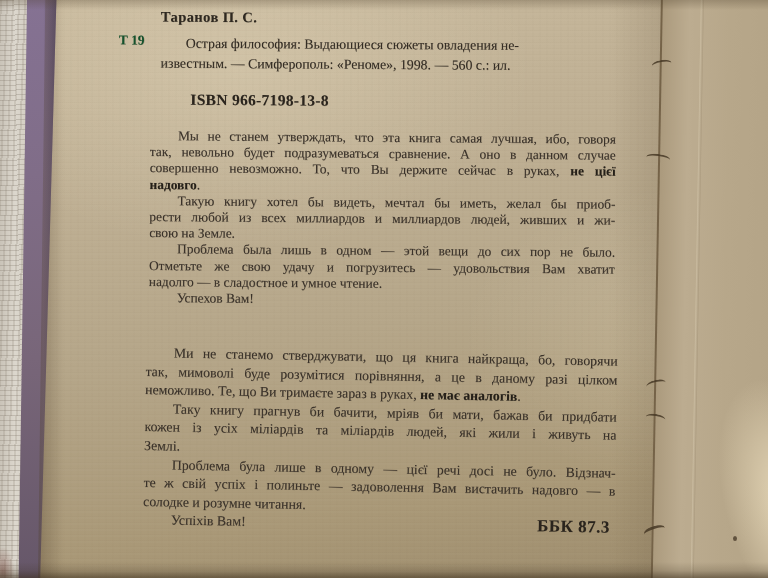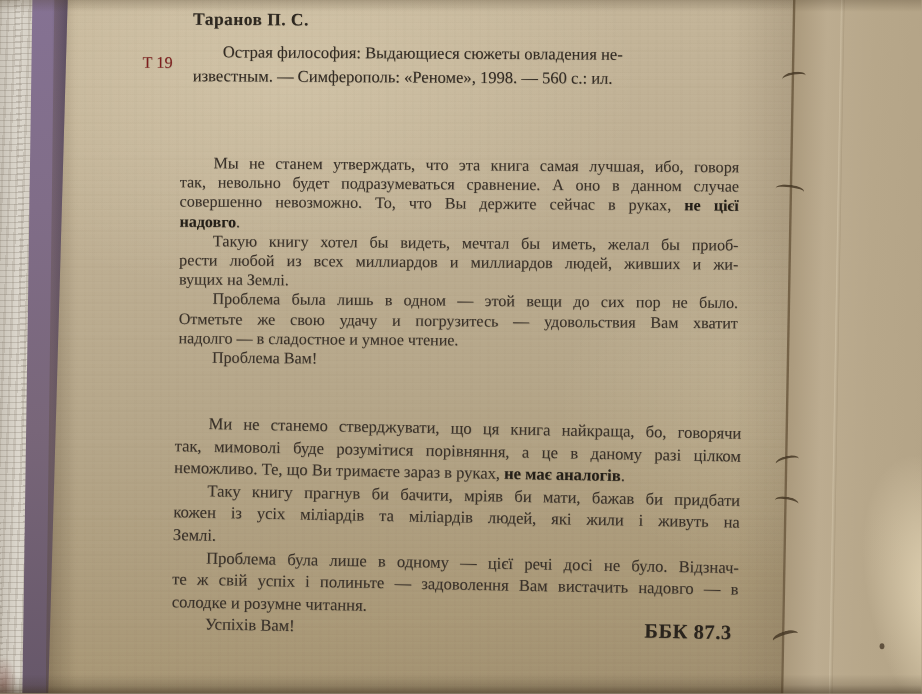--- a/index.html
+++ b/index.html
@@ -69,21 +69,21 @@
       linear-gradient(180deg,#857293 0%,#806d88 30%,#786679 62%,#665769 100%);
   }
   .page-left-shadow{position:absolute;left:38px;top:0;width:26px;height:578px;
     background:linear-gradient(90deg,rgba(80,64,44,0.35),rgba(80,64,44,0));
     clip-path:polygon(28% 0, 100% 0, 100% 100%, 0 100%);}
   
   .ink{color:#3a322a;}
   .photo b{font-weight:700;color:#241f18;}
   .hdr{position:absolute;left:0;top:0;width:768px;transform:rotate(0.35deg);transform-origin:60px 0;}
   .hdr .author{position:absolute;left:161px;top:8px;font-size:14.5px;font-weight:700;color:#2e2820;letter-spacing:.4px;}
-  .hdr .ccode{position:absolute;left:119px;top:44px;font-size:13.5px;color:#7f1d1d;}
+  .hdr .ccode{position:absolute;left:119px;top:32px;font-size:13.5px;color:#14532d;font-weight:bold;}
   .hdr .bib1{position:absolute;left:186px;top:35px;font-size:13.8px;color:#332c24;}
   .hdr .bib2{position:absolute;left:161px;top:55px;font-size:13.8px;color:#332c24;}
   .hdr .isbn{position:absolute;left:191px;top:90px;font-size:15.5px;font-weight:700;color:#2a241d;letter-spacing:.3px;}
   .ru{position:absolute;left:150px;top:128px;width:466px;transform:rotate(0.45deg);transform-origin:0 0;}
   .ru .ln{font-size:13.4px;line-height:16.2px;height:16.2px;}
   .ua{position:absolute;left:146px;top:344px;width:472px;transform:rotate(1.05deg);transform-origin:0 0;}
   .ua .ln{font-size:13.8px;line-height:18.6px;height:18.6px;}
   .ln{overflow:hidden;white-space:normal;}
   .ln.j{text-align:justify;text-align-last:justify;}
   .ln.ind{text-indent:28px;}
@@ -109,34 +109,35 @@
     <div class="tmark m4"></div>
     <div class="tmark m5"></div>
   </div>
   <div class="speck"></div>
 
   <div class="hdr txt-soft">
     <div class="author">Таранов П. С.</div>
     <div class="ccode">Т 19</div>
     <div class="bib1">Острая философия: Выдающиеся сюжеты овладения не-</div>
     <div class="bib2">известным. — Симферополь: «Реноме», 1998. — 560 с.: ил.</div>
+    <div class="isbn">ISBN 966-7198-13-8</div>
   </div>
 
   <div class="ru ink txt-soft">
     <div class="ln j ind"><span>Мы не станем утверждать, что эта книга самая лучшая, ибо, говоря</span><b></b><span></span></div>
     <div class="ln j"><span>так, невольно будет подразумеваться сравнение. А оно в данном случае</span><b></b><span></span></div>
     <div class="ln j"><span>совершенно невозможно. То, что Вы держите сейчас в руках, </span><b>не цієї</b><span></span></div>
     <div class="ln"><span></span><b>надовго</b><span>.</span></div>
     <div class="ln j ind"><span>Такую книгу хотел бы видеть, мечтал бы иметь, желал бы приоб-</span><b></b><span></span></div>
     <div class="ln j"><span>рести любой из всех миллиардов и миллиардов людей, живших и жи-</span><b></b><span></span></div>
-    <div class="ln"><span>вущих на Землі.</span><b></b><span></span></div>
+    <div class="ln"><span>свою на Земле.</span><b></b><span></span></div>
     <div class="ln j ind"><span>Проблема была лишь в одном — этой вещи до сих пор не было.</span><b></b><span></span></div>
     <div class="ln j"><span>Отметьте же свою удачу и погрузитесь — удовольствия Вам хватит</span><b></b><span></span></div>
     <div class="ln"><span>надолго — в сладостное и умное чтение.</span><b></b><span></span></div>
-    <div class="ln ind"><span>Проблема Вам!</span><b></b><span></span></div>
+    <div class="ln ind"><span>Успехов Вам!</span><b></b><span></span></div>
   </div>
 
   <div class="ua ink txt-soft">
     <div class="ln j ind"><span>Ми не станемо стверджувати, що ця книга найкраща, бо, говорячи</span><b></b><span></span></div>
     <div class="ln j"><span>так, мимоволі буде розумітися порівняння, а це в даному разі цілком</span><b></b><span></span></div>
     <div class="ln"><span>неможливо. Те, що Ви тримаєте зараз в руках, </span><b>не має аналогів</b><span>.</span></div>
     <div class="ln j ind"><span>Таку книгу прагнув би бачити, мріяв би мати, бажав би придбати</span><b></b><span></span></div>
     <div class="ln j"><span>кожен із усіх міліардів та міліардів людей, які жили і живуть на</span><b></b><span></span></div>
     <div class="ln"><span>Землі.</span><b></b><span></span></div>
     <div class="ln j ind"><span>Проблема була лише в одному — цієї речі досі не було. Відзнач-</span><b></b><span></span></div>

